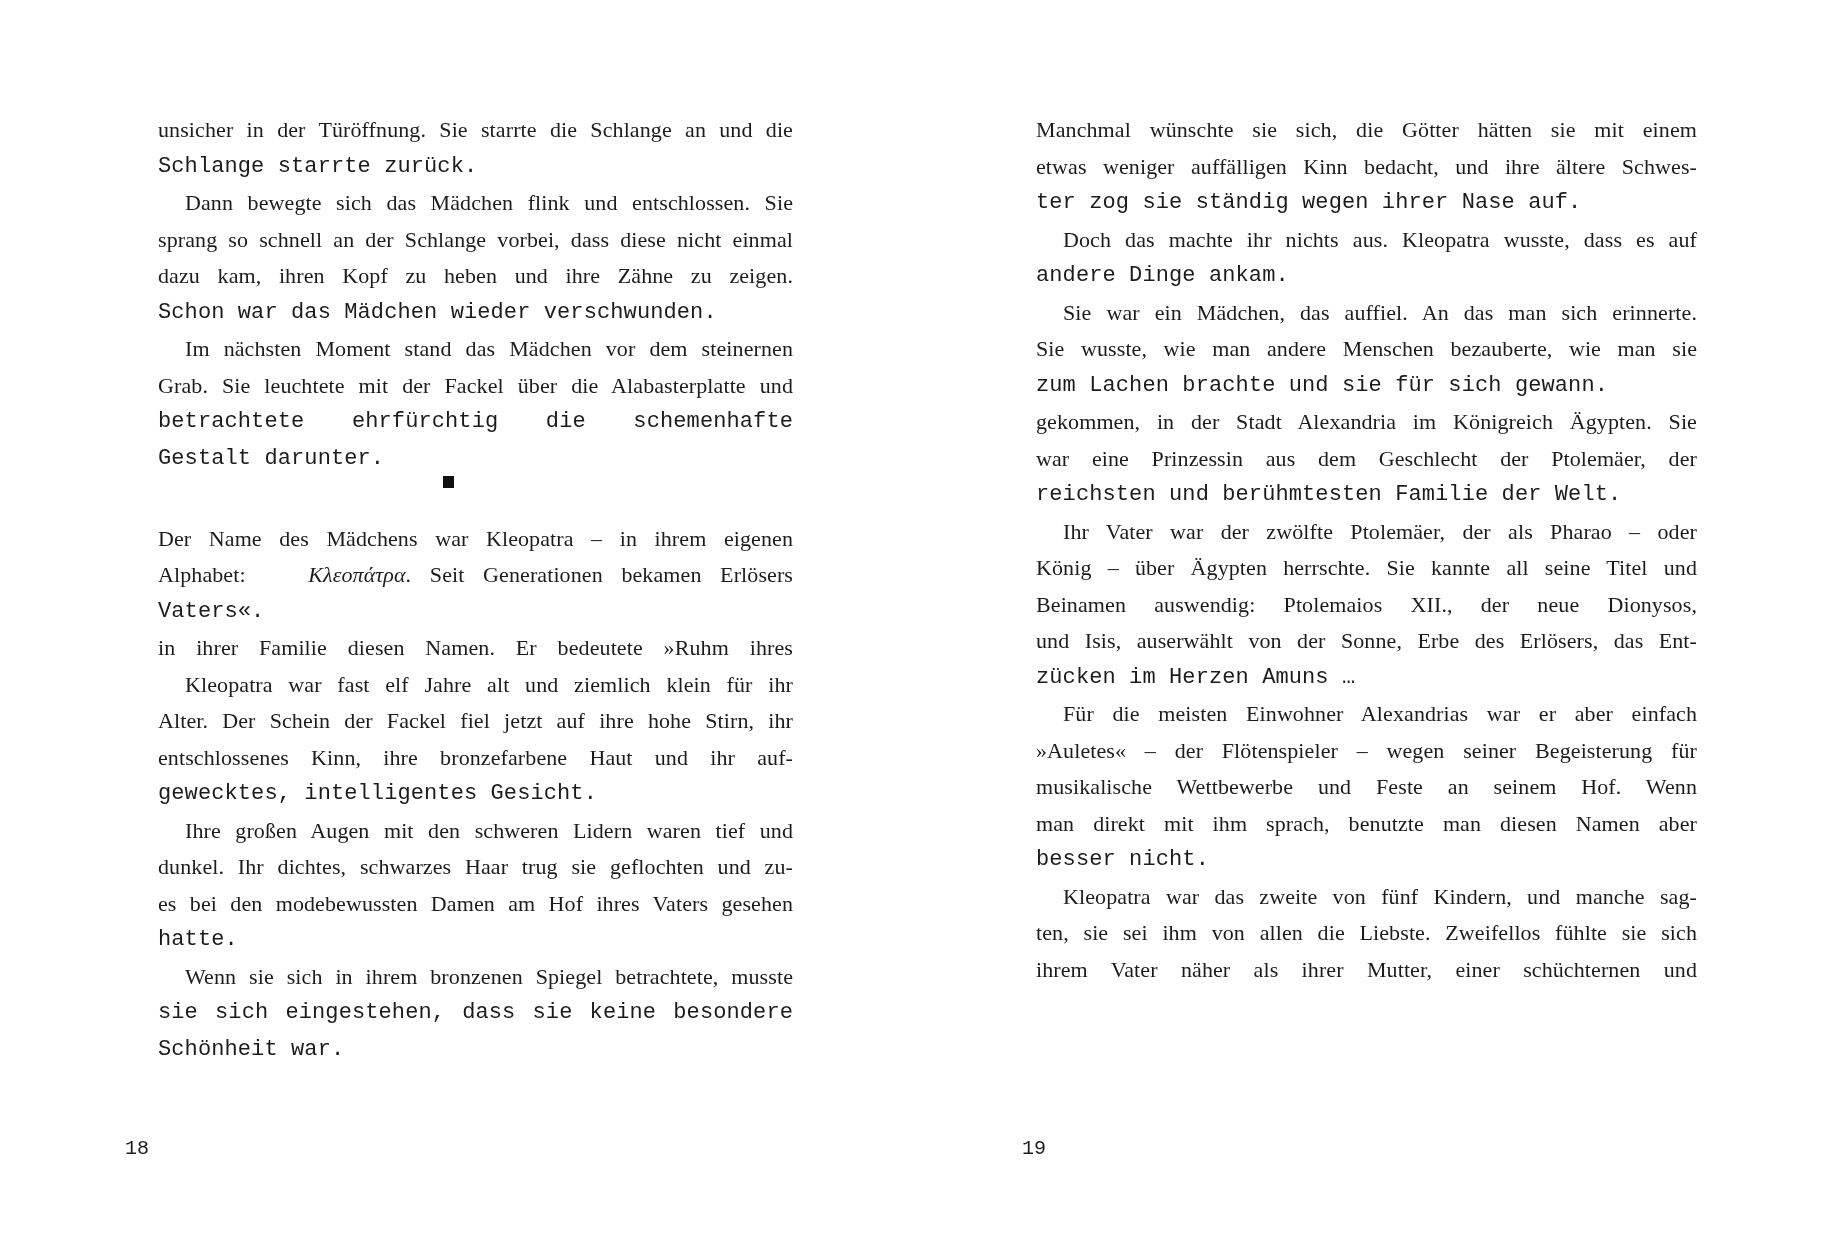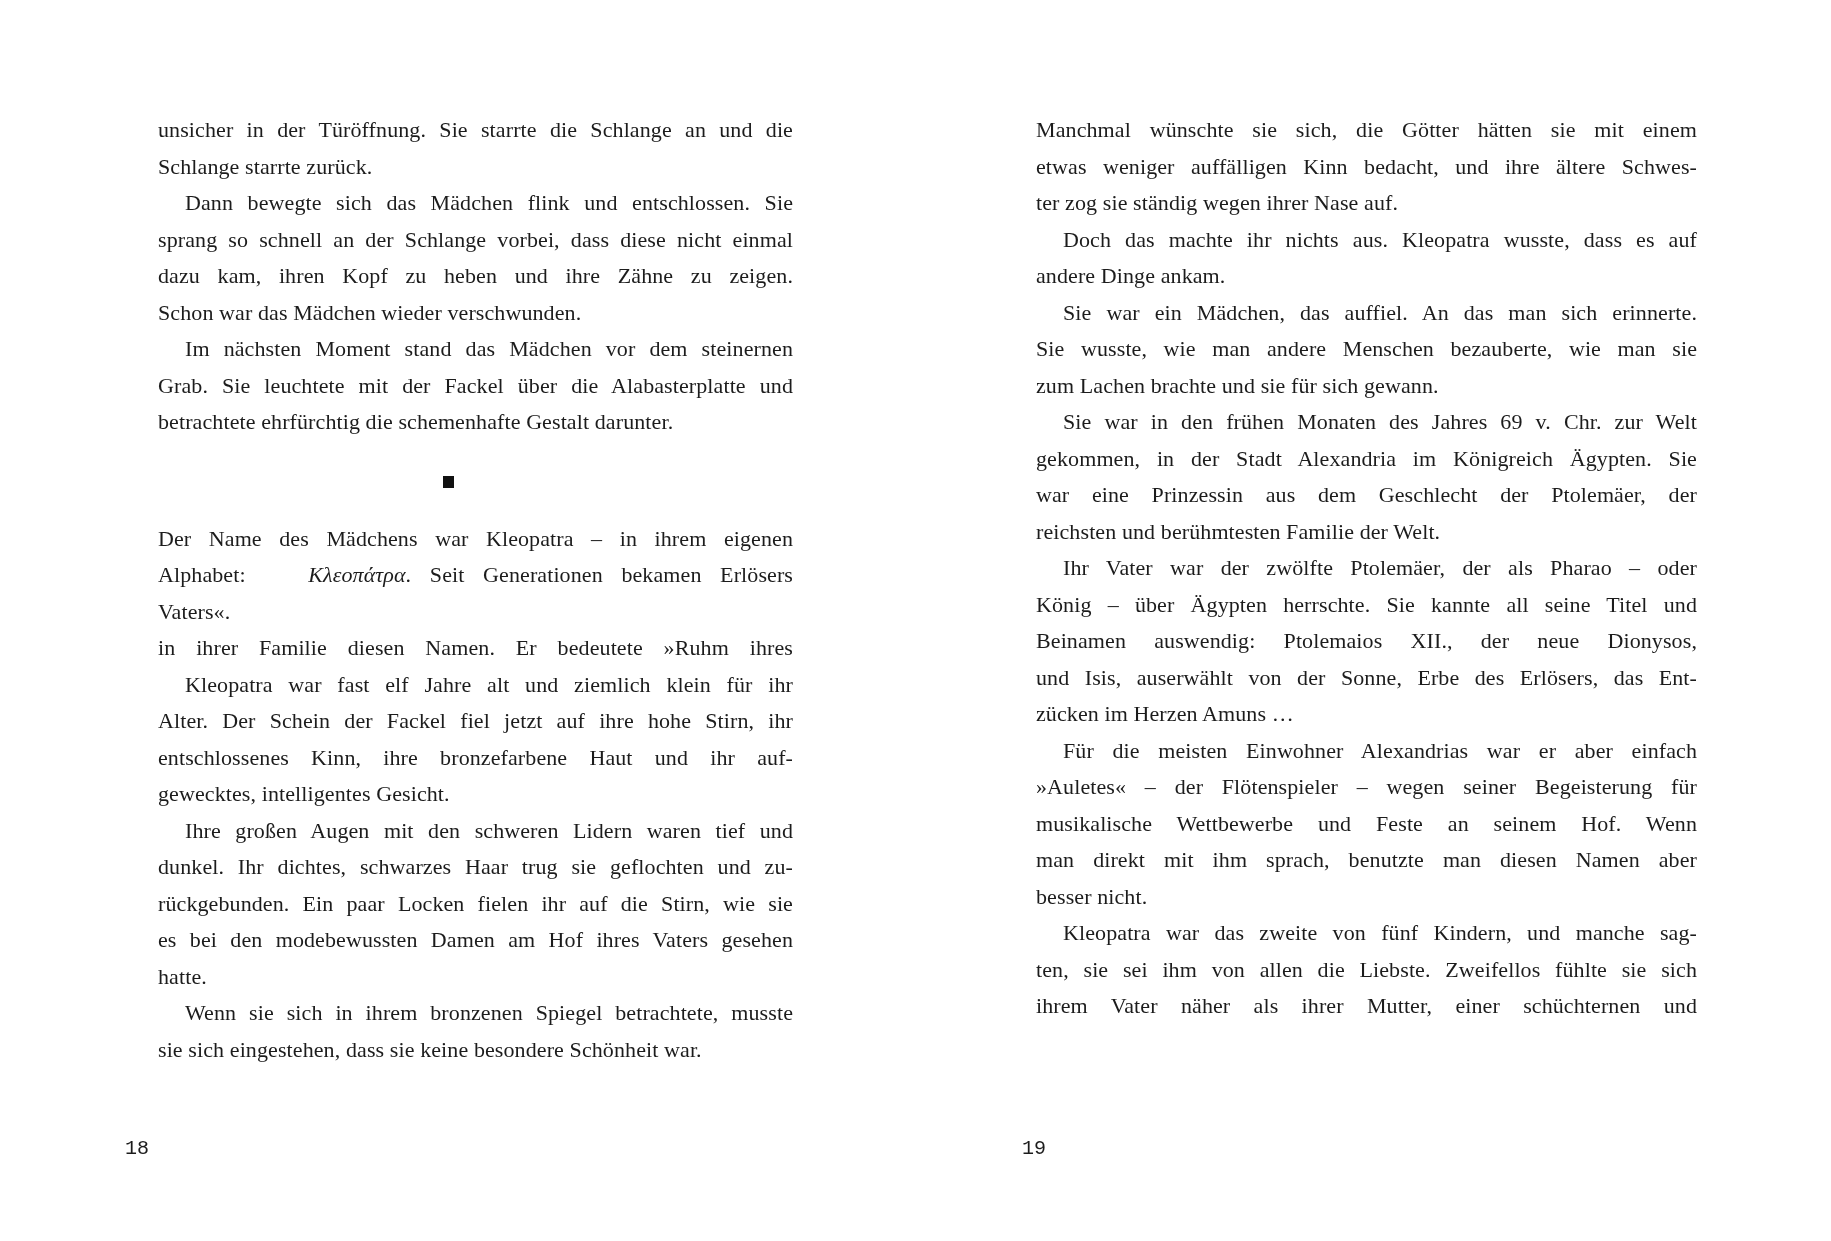--- a/index.html
+++ b/index.html
@@ -18,21 +18,21 @@
   .page.right { left: 1036px; width: 661px; }
 
   .line {
     font-size: 22px;
     line-height: 36.5px;
     height: 36.5px;
     text-align: justify;
     text-align-last: justify;
     letter-spacing: 0.1px;
   }
-  .line.pe { text-align-last: left; }   
+  .line.pe { text-align-last: left; font-family: Liberation Mono, monospace; }   
   .line.ind { padding-left: 27px; }     
   .it { font-style: italic; margin-left: 44px; }
 
   .sbreak { height: 80px; position: relative; }
   .sq {
     position: absolute;
     top: 35px;
     left: calc(50% - 33px);
     width: 11px;
     height: 12px;
@@ -74,40 +74,38 @@
         <div class="line">Der Name des Mädchens war Kleopatra – in ihrem eigenen</div>
         <div class="line"><span>Alphabet: </span><span class="it">Κλεοπάτρα</span><span>. Seit Generationen bekamen Erlösers</span></div>
         <div class="line pe">Vaters«.</div>
         <div class="line">in ihrer Familie diesen Namen. Er bedeutete »Ruhm ihres</div>
         <div class="line ind">Kleopatra war fast elf Jahre alt und ziemlich klein für ihr</div>
         <div class="line">Alter. Der Schein der Fackel fiel jetzt auf ihre hohe Stirn, ihr</div>
         <div class="line">entschlossenes Kinn, ihre bronzefarbene Haut und ihr auf-</div>
         <div class="line pe">gewecktes, intelligentes Gesicht.</div>
         <div class="line ind">Ihre großen Augen mit den schweren Lidern waren tief und</div>
         <div class="line">dunkel. Ihr dichtes, schwarzes Haar trug sie geflochten und zu-</div>
-        <div class="line">rückgebunden. Ein paar Locken fielen ihr auf die Stirn, wie sie</div>
         <div class="line">es bei den modebewussten Damen am Hof ihres Vaters gesehen</div>
         <div class="line pe">hatte.</div>
         <div class="line ind">Wenn sie sich in ihrem bronzenen Spiegel betrachtete, musste</div>
         <div class="line pe">sie sich eingestehen, dass sie keine besondere Schönheit war.</div>
       </div>
     <div class="folio">18</div>
   </section>
 
   <section class="page right">
     <div id="right-lines">
         <div class="line">Manchmal wünschte sie sich, die Götter hätten sie mit einem</div>
         <div class="line">etwas weniger auffälligen Kinn bedacht, und ihre ältere Schwes-</div>
         <div class="line pe">ter zog sie ständig wegen ihrer Nase auf.</div>
         <div class="line ind">Doch das machte ihr nichts aus. Kleopatra wusste, dass es auf</div>
         <div class="line pe">andere Dinge ankam.</div>
         <div class="line ind">Sie war ein Mädchen, das auffiel. An das man sich erinnerte.</div>
         <div class="line">Sie wusste, wie man andere Menschen bezauberte, wie man sie</div>
         <div class="line pe">zum Lachen brachte und sie für sich gewann.</div>
-        <div class="line ind">Sie war in den frühen Monaten des Jahres 69 v. Chr. zur Welt</div>
         <div class="line">gekommen, in der Stadt Alexandria im Königreich Ägypten. Sie</div>
         <div class="line">war eine Prinzessin aus dem Geschlecht der Ptolemäer, der</div>
         <div class="line pe">reichsten und berühmtesten Familie der Welt.</div>
         <div class="line ind">Ihr Vater war der zwölfte Ptolemäer, der als Pharao – oder</div>
         <div class="line">König – über Ägypten herrschte. Sie kannte all seine Titel und</div>
         <div class="line">Beinamen auswendig: Ptolemaios XII., der neue Dionysos,</div>
         <div class="line">und Isis, auserwählt von der Sonne, Erbe des Erlösers, das Ent-</div>
         <div class="line pe">zücken im Herzen Amuns …</div>
         <div class="line ind">Für die meisten Einwohner Alexandrias war er aber einfach</div>
         <div class="line">»Auletes« – der Flötenspieler – wegen seiner Begeisterung für</div>

